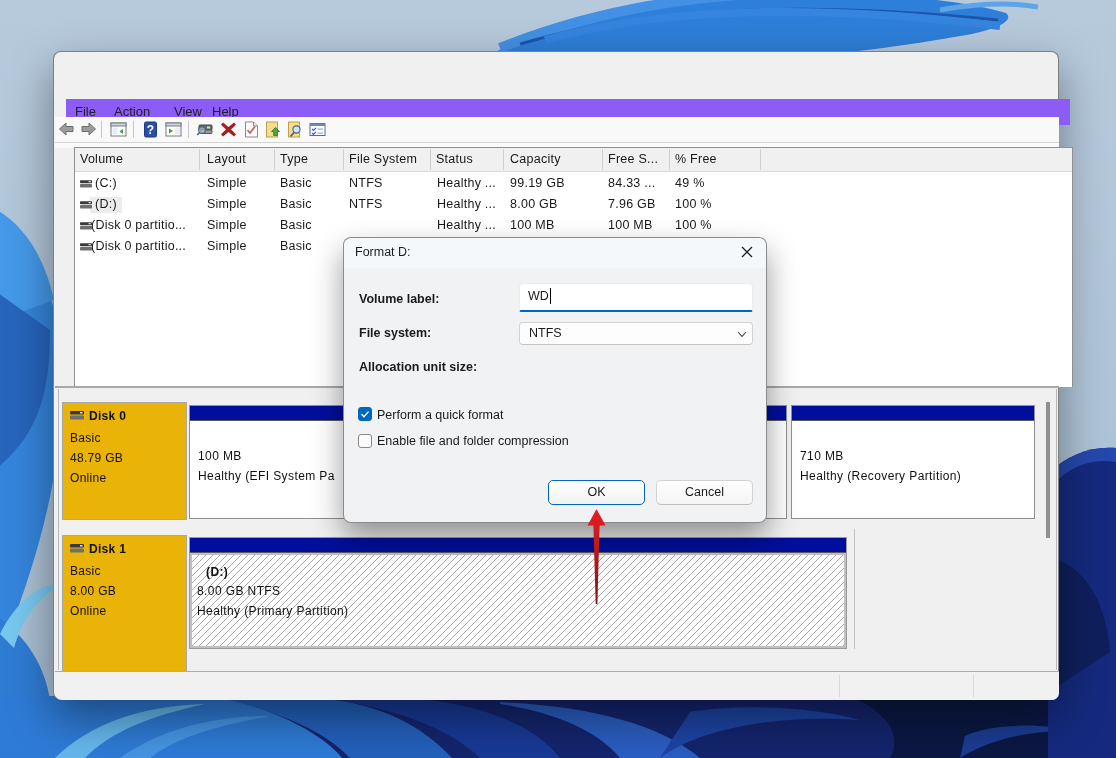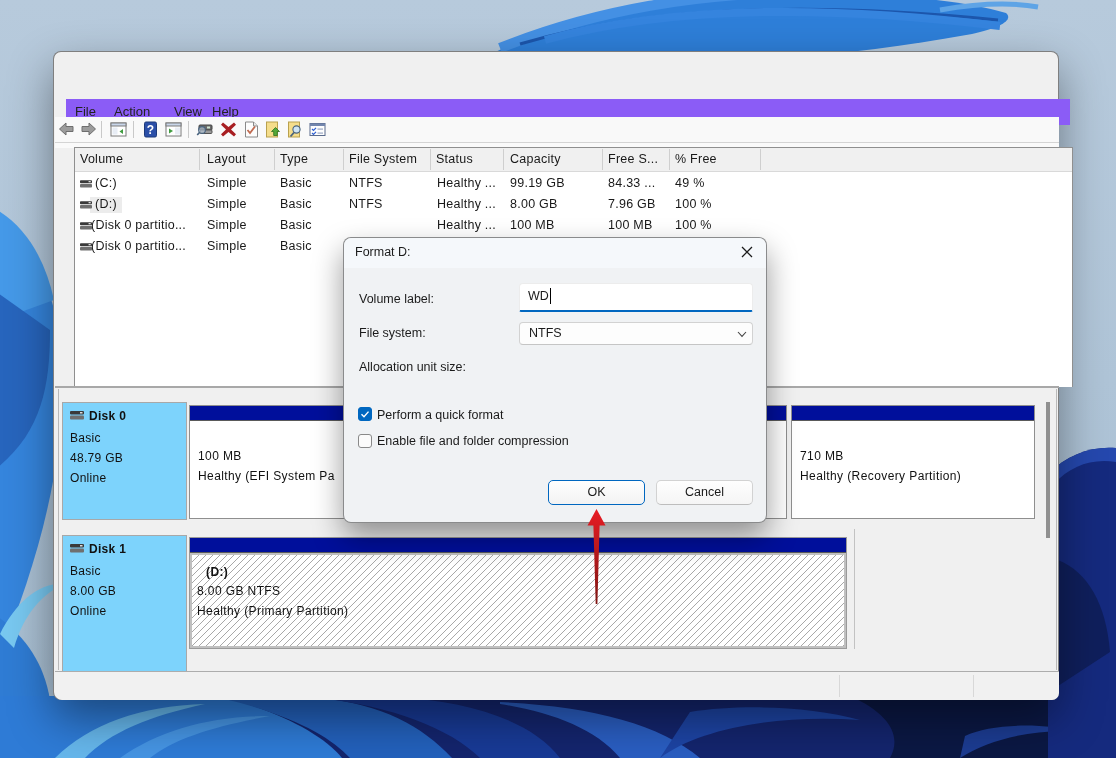--- a/index.html
+++ b/index.html
@@ -25,39 +25,39 @@
   #lvheader{position:absolute;left:0;top:0;width:100%;height:24px;background:#f0f0f0;
     border-bottom:1px solid #d9d9d9;box-sizing:border-box;}
   .hcell{position:absolute;top:4px;font-size:12.5px;letter-spacing:.25px;color:#191919;}
   .hsep{position:absolute;top:1px;width:1px;height:21px;background:#cfcfcf;}
   .lrow{position:absolute;left:0;width:100%;height:21px;font-size:12.5px;color:#191919;}
   .lrow span{position:absolute;top:3px;white-space:nowrap;letter-spacing:.25px;}
   
   #split{position:absolute;left:1px;top:334px;width:1004px;height:2px;background:#a8a8a8;}
   #diskpane{position:absolute;left:4px;top:337px;width:999px;height:281px;background:#f0f0f0;
     border-left:1px solid #b9b9b9;border-right:1px solid #b9b9b9;box-sizing:border-box;}
-  .dlabel{position:absolute;left:3px;width:125px;background:#7dd3fc;border:1px solid #a8a8a8;
+  .dlabel{position:absolute;left:3px;width:125px;background:#eab308;border:1px solid #a8a8a8;
     box-sizing:border-box;font-size:12px;color:#111;}
   .dlabel .t{position:absolute;left:7px;white-space:nowrap;letter-spacing:.3px;}
   .part{position:absolute;background:#fff;border:1px solid #8f8f8f;box-sizing:border-box;}
   .pstrip{position:absolute;left:0;top:0;width:100%;height:15px;background:#000f9b;
     border-bottom:1px solid #5a5a5a;box-sizing:border-box;}
   .ptxt{position:absolute;font-size:12px;letter-spacing:.4px;color:#111;white-space:nowrap;}
   
   #legend{position:absolute;left:4px;top:599px;width:999px;height:19px;background:#f0f0f0;}
   .lsq{position:absolute;top:3px;width:11px;height:11px;}
   #statusbar{position:absolute;left:1px;top:619px;width:1004px;height:29px;background:#f1f1f1;
     border-top:1px solid #adadad;box-sizing:border-box;border-radius:0 0 7px 7px;}
   
   #dlg{position:absolute;left:343px;top:237px;width:424px;height:286px;
     background:#f0f2f4;border:1px solid rgba(70,70,70,.6);border-radius:8px;
     box-shadow:0 14px 30px rgba(0,0,0,.40);box-sizing:border-box;}
   #dlgtitle{position:absolute;left:0;top:0;width:100%;height:30px;background:#f5f8fb;
     border-radius:8px 8px 0 0;}
-  .dlbl{position:absolute;left:15px;font-size:12.5px;color:#1b1b1b;}
+  .dlbl{position:absolute;left:15px;font-size:12.5px;color:#1b1b1b;font-weight:bold;}
   .dctl{position:absolute;left:175px;width:234px;box-sizing:border-box;font-size:12.5px;color:#1b1b1b;}
   .combo{height:23px;background:#fdfdfd;border:1px solid #d2d2d2;border-bottom-color:#c5c5c5;
     border-radius:4px;}
   .cbox{position:absolute;left:14px;width:14px;height:14px;border-radius:3px;box-sizing:border-box;}
   .btn{position:absolute;top:242px;width:97px;height:25px;border-radius:5px;box-sizing:border-box;
     font-size:12.5px;color:#1b1b1b;text-align:center;line-height:23px;}
 </style>
 </head>
 <body>
 <div id="stage">

